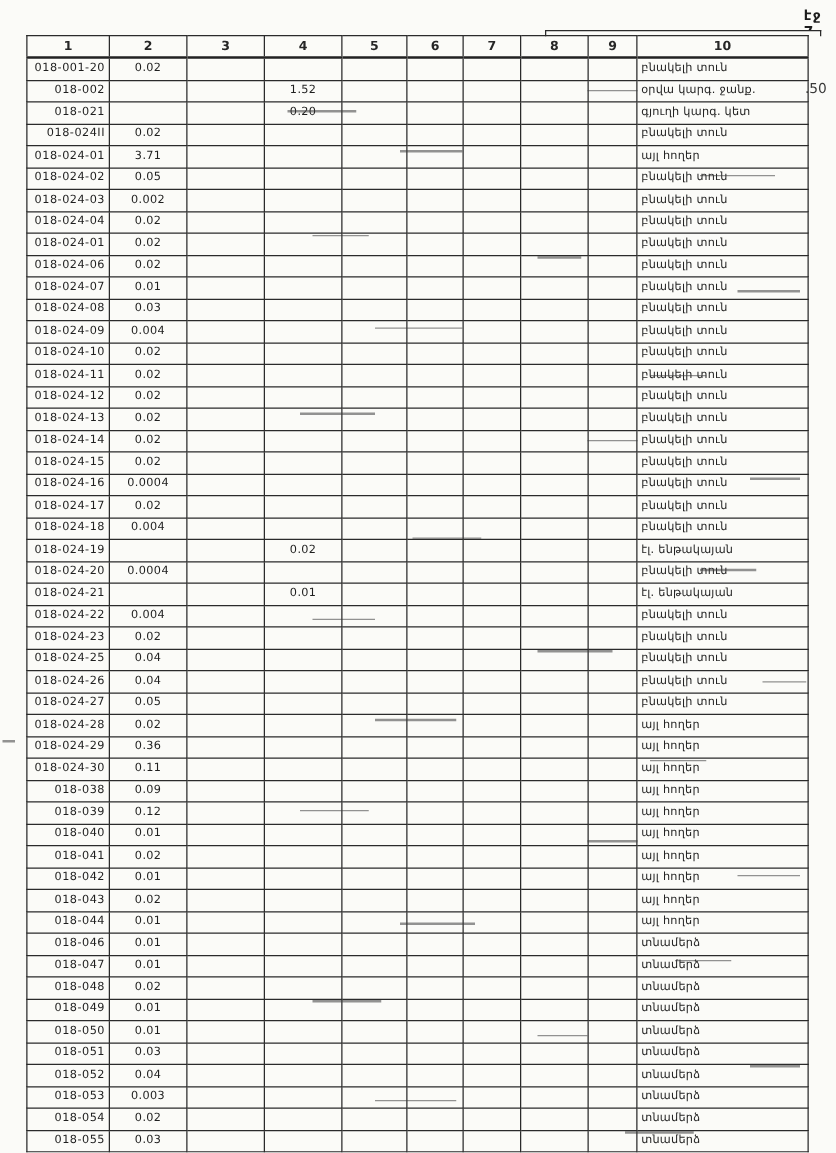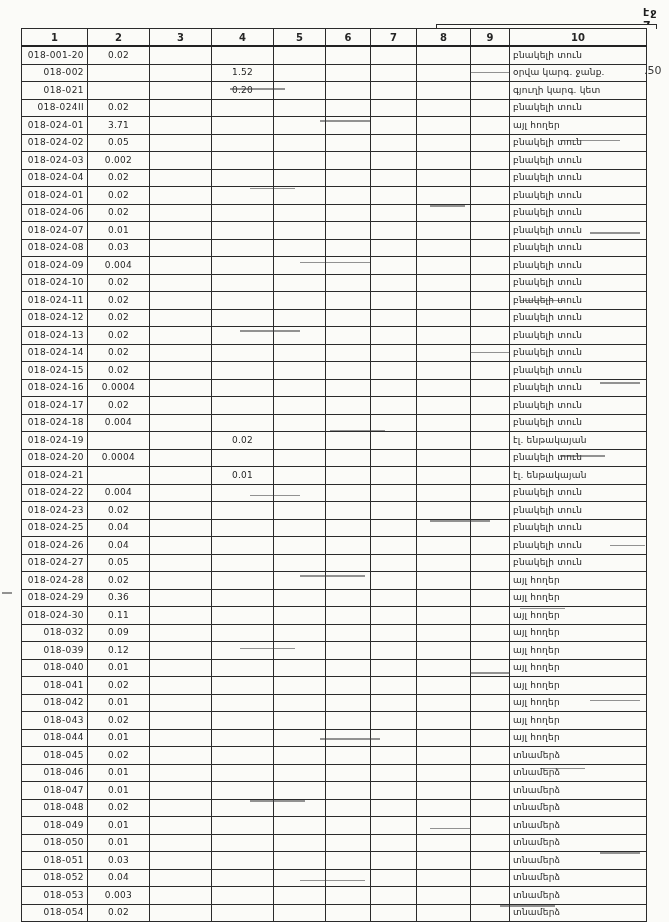--- a/index.html
+++ b/index.html
@@ -511,21 +511,21 @@
       <td class="cell-num"></td>
       <td></td>
       <td></td>
       <td></td>
       <td></td>
       <td></td>
       <td class="cell-use">այլ հողեր</td>
     </tr>
 
     <tr>
-      <td class="cell-code">018-032</td>
+      <td class="cell-code">018-038</td>
       <td class="cell-num">0.09</td>
       <td class="cell-num"></td>
       <td class="cell-num"></td>
       <td></td>
       <td></td>
       <td></td>
       <td></td>
       <td></td>
       <td class="cell-use">այլ հողեր</td>
     </tr>
@@ -601,32 +601,20 @@
       <td class="cell-num"></td>
       <td class="cell-num"></td>
       <td></td>
       <td></td>
       <td></td>
       <td></td>
       <td></td>
       <td class="cell-use">այլ հողեր</td>
     </tr>
 
-    <tr>
-      <td class="cell-code">018-045</td>
-      <td class="cell-num">0.02</td>
-      <td class="cell-num"></td>
-      <td class="cell-num"></td>
-      <td></td>
-      <td></td>
-      <td></td>
-      <td></td>
-      <td></td>
-      <td class="cell-use">տնամերձ</td>
-    </tr>
 
     <tr>
       <td class="cell-code">018-046</td>
       <td class="cell-num">0.01</td>
       <td class="cell-num"></td>
       <td class="cell-num"></td>
       <td></td>
       <td></td>
       <td></td>
       <td></td>

